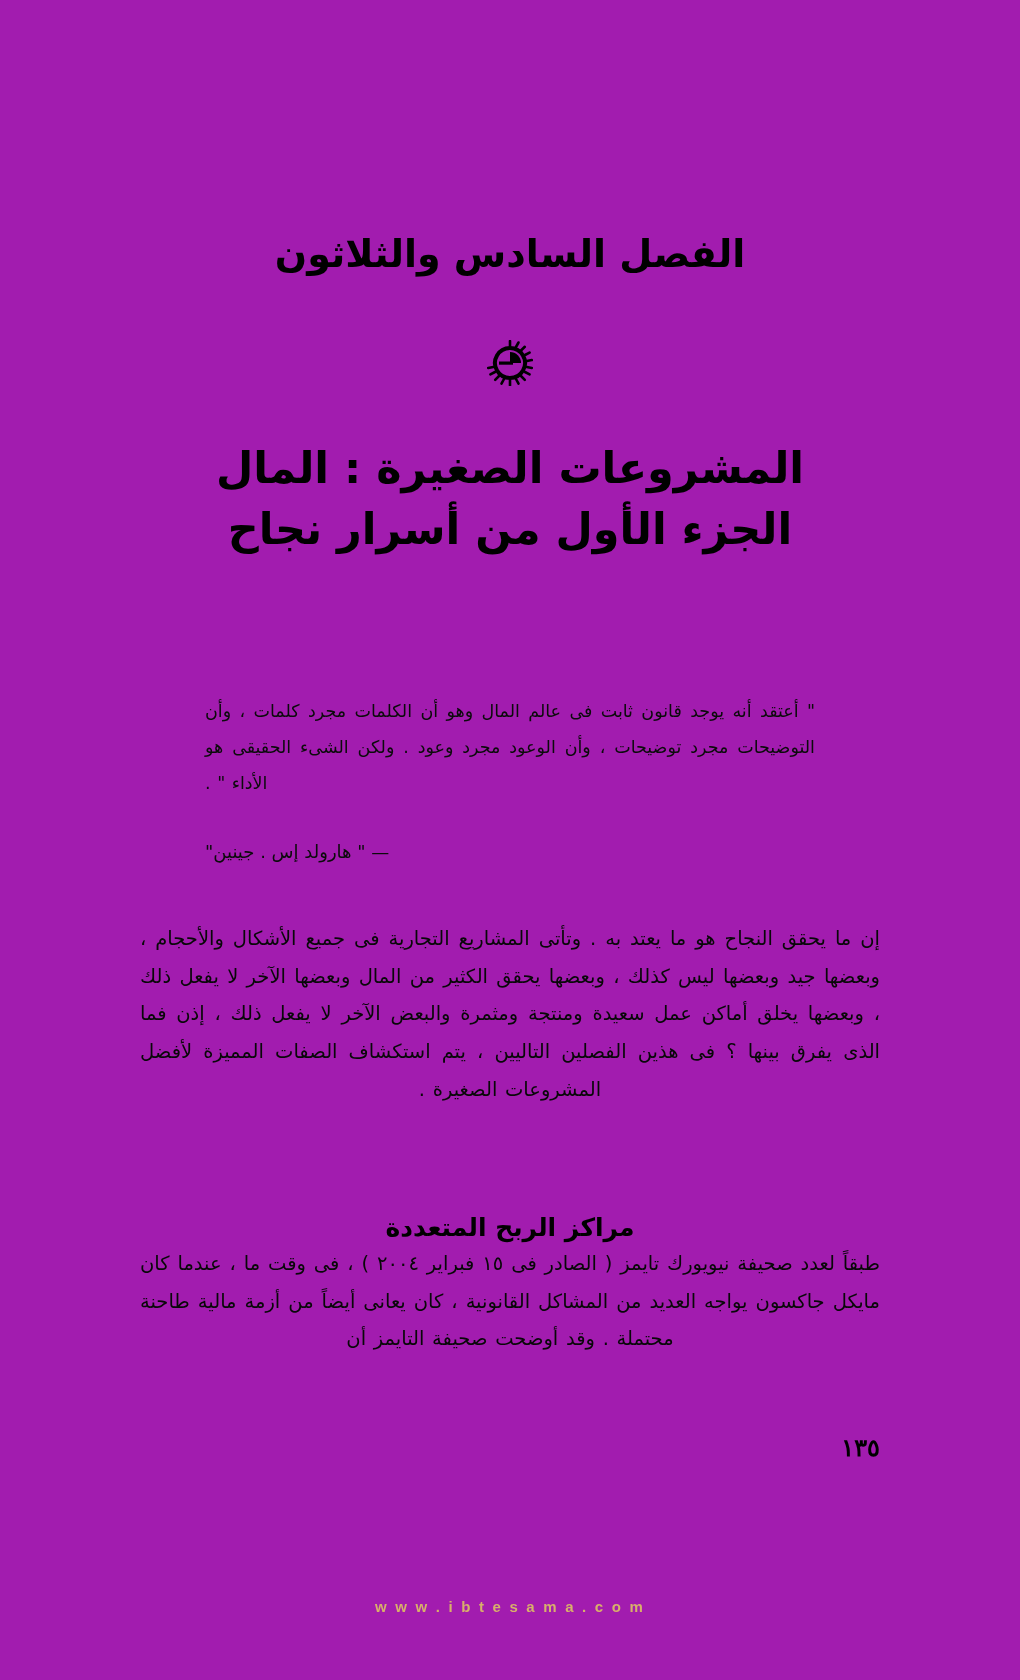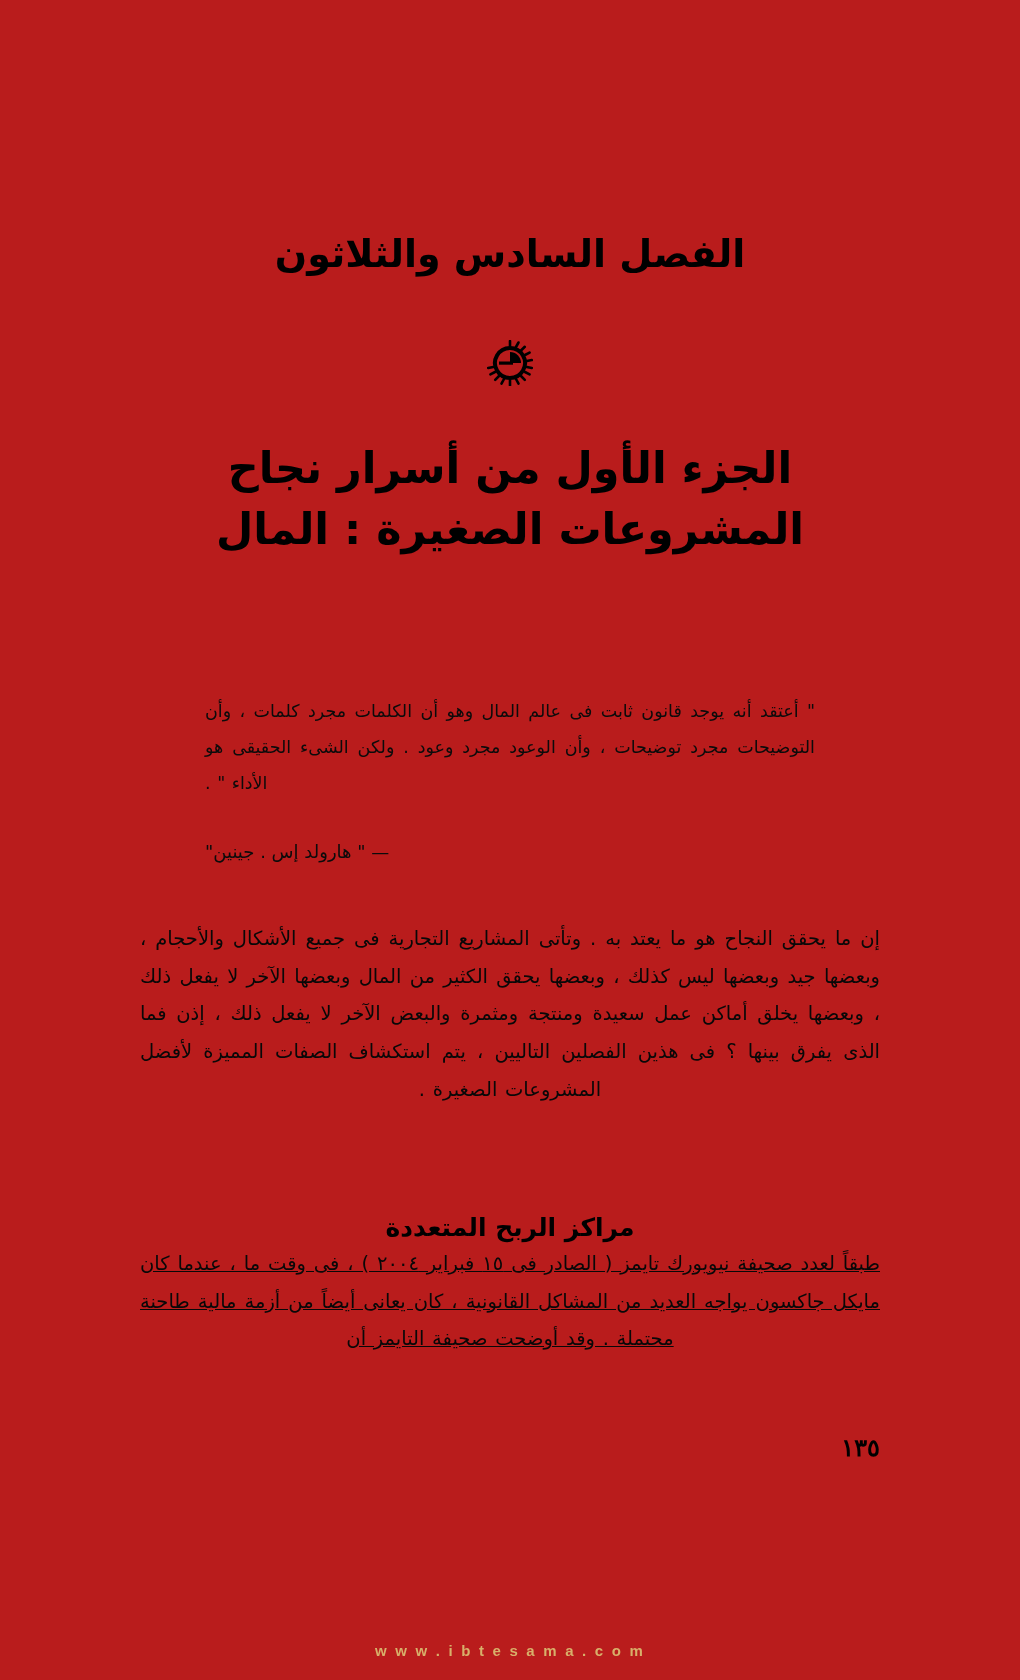--- a/index.html
+++ b/index.html
@@ -12,21 +12,21 @@
     height: 1680px;
     position: relative;
     font-family: "DejaVu Sans", sans-serif;
     color: #000000;
     overflow: hidden;
   }
 
   .page {
     position: absolute;
     inset: 0;
-    background: #b91c1c;
+    background: #a21caf;
     direction: rtl;
   }
 
   
   .chapter-heading {
     position: absolute;
     top: 232px;
     left: 0;
     right: 0;
     text-align: center;
@@ -139,21 +139,20 @@
     right: 140px;
     left: 140px;
     direction: rtl;
     text-align: justify;
     text-align-last: center;
     font-family: "DejaVu Sans", sans-serif;
     font-size: 19.5px;
     line-height: 1.93;
     color: #080808;
     word-spacing: 1.5px;
-    text-decoration: underline;
   }
 
   
   .page-number {
     position: absolute;
     top: 1434px;
     right: 140px;
     direction: rtl;
     font-family: Liberation Sans, sans-serif;
     font-size: 24px;
@@ -168,21 +167,20 @@
     top: 1598px;
     left: 0;
     right: 0;
     text-align: center;
     direction: ltr;
     font-family: "Liberation Sans", sans-serif;
     font-size: 15px;
     font-weight: 700;
     color: #d8b06a;
     letter-spacing: 2.2px;
-    margin-top: 44px;
   }
 </style>
 </head>
 <body>
 
 <div class="page">
 
   <div class="chapter-heading">الفصل السادس والثلاثون</div>
 
   <div class="ornament-wrap">
@@ -207,22 +205,22 @@
             <line x1="12" y1="36" x2="8.2" y2="39.8"></line>
             <line x1="8" y1="32" x2="3.4" y2="34.4"></line>
             <line x1="6.2" y1="27" x2="1.2" y2="28"></line>
           </g>
         </g>
       </svg>
     </span>
   </div>
 
   <div class="main-title">
+    <span class="tline">المشروعات الصغيرة : المال</span>
     <span class="tline">الجزء الأول من أسرار نجاح</span>
-    <span class="tline">المشروعات الصغيرة : المال</span>
   </div>
 
   <div class="quote-block">" أعتقد أنه يوجد قانون ثابت فى عالم المال وهو أن الكلمات مجرد كلمات ، وأن التوضيحات مجرد توضيحات ، وأن الوعود مجرد وعود . ولكن الشىء الحقيقى هو الأداء " .</div>
 
   <div class="quote-attrib">— " هارولد إس . جينين"</div>
 
   <div class="body-par-1">إن ما يحقق النجاح هو ما يعتد به . وتأتى المشاريع التجارية فى جميع الأشكال والأحجام ، وبعضها جيد وبعضها ليس كذلك ، وبعضها يحقق الكثير من المال وبعضها الآخر لا يفعل ذلك ، وبعضها يخلق أماكن عمل سعيدة ومنتجة ومثمرة والبعض الآخر لا يفعل ذلك ، إذن فما الذى يفرق بينها ؟ فى هذين الفصلين التاليين ، يتم استكشاف الصفات المميزة لأفضل المشروعات الصغيرة .</div>
 
   <div class="section-heading">مراكز الربح المتعددة</div>
 

